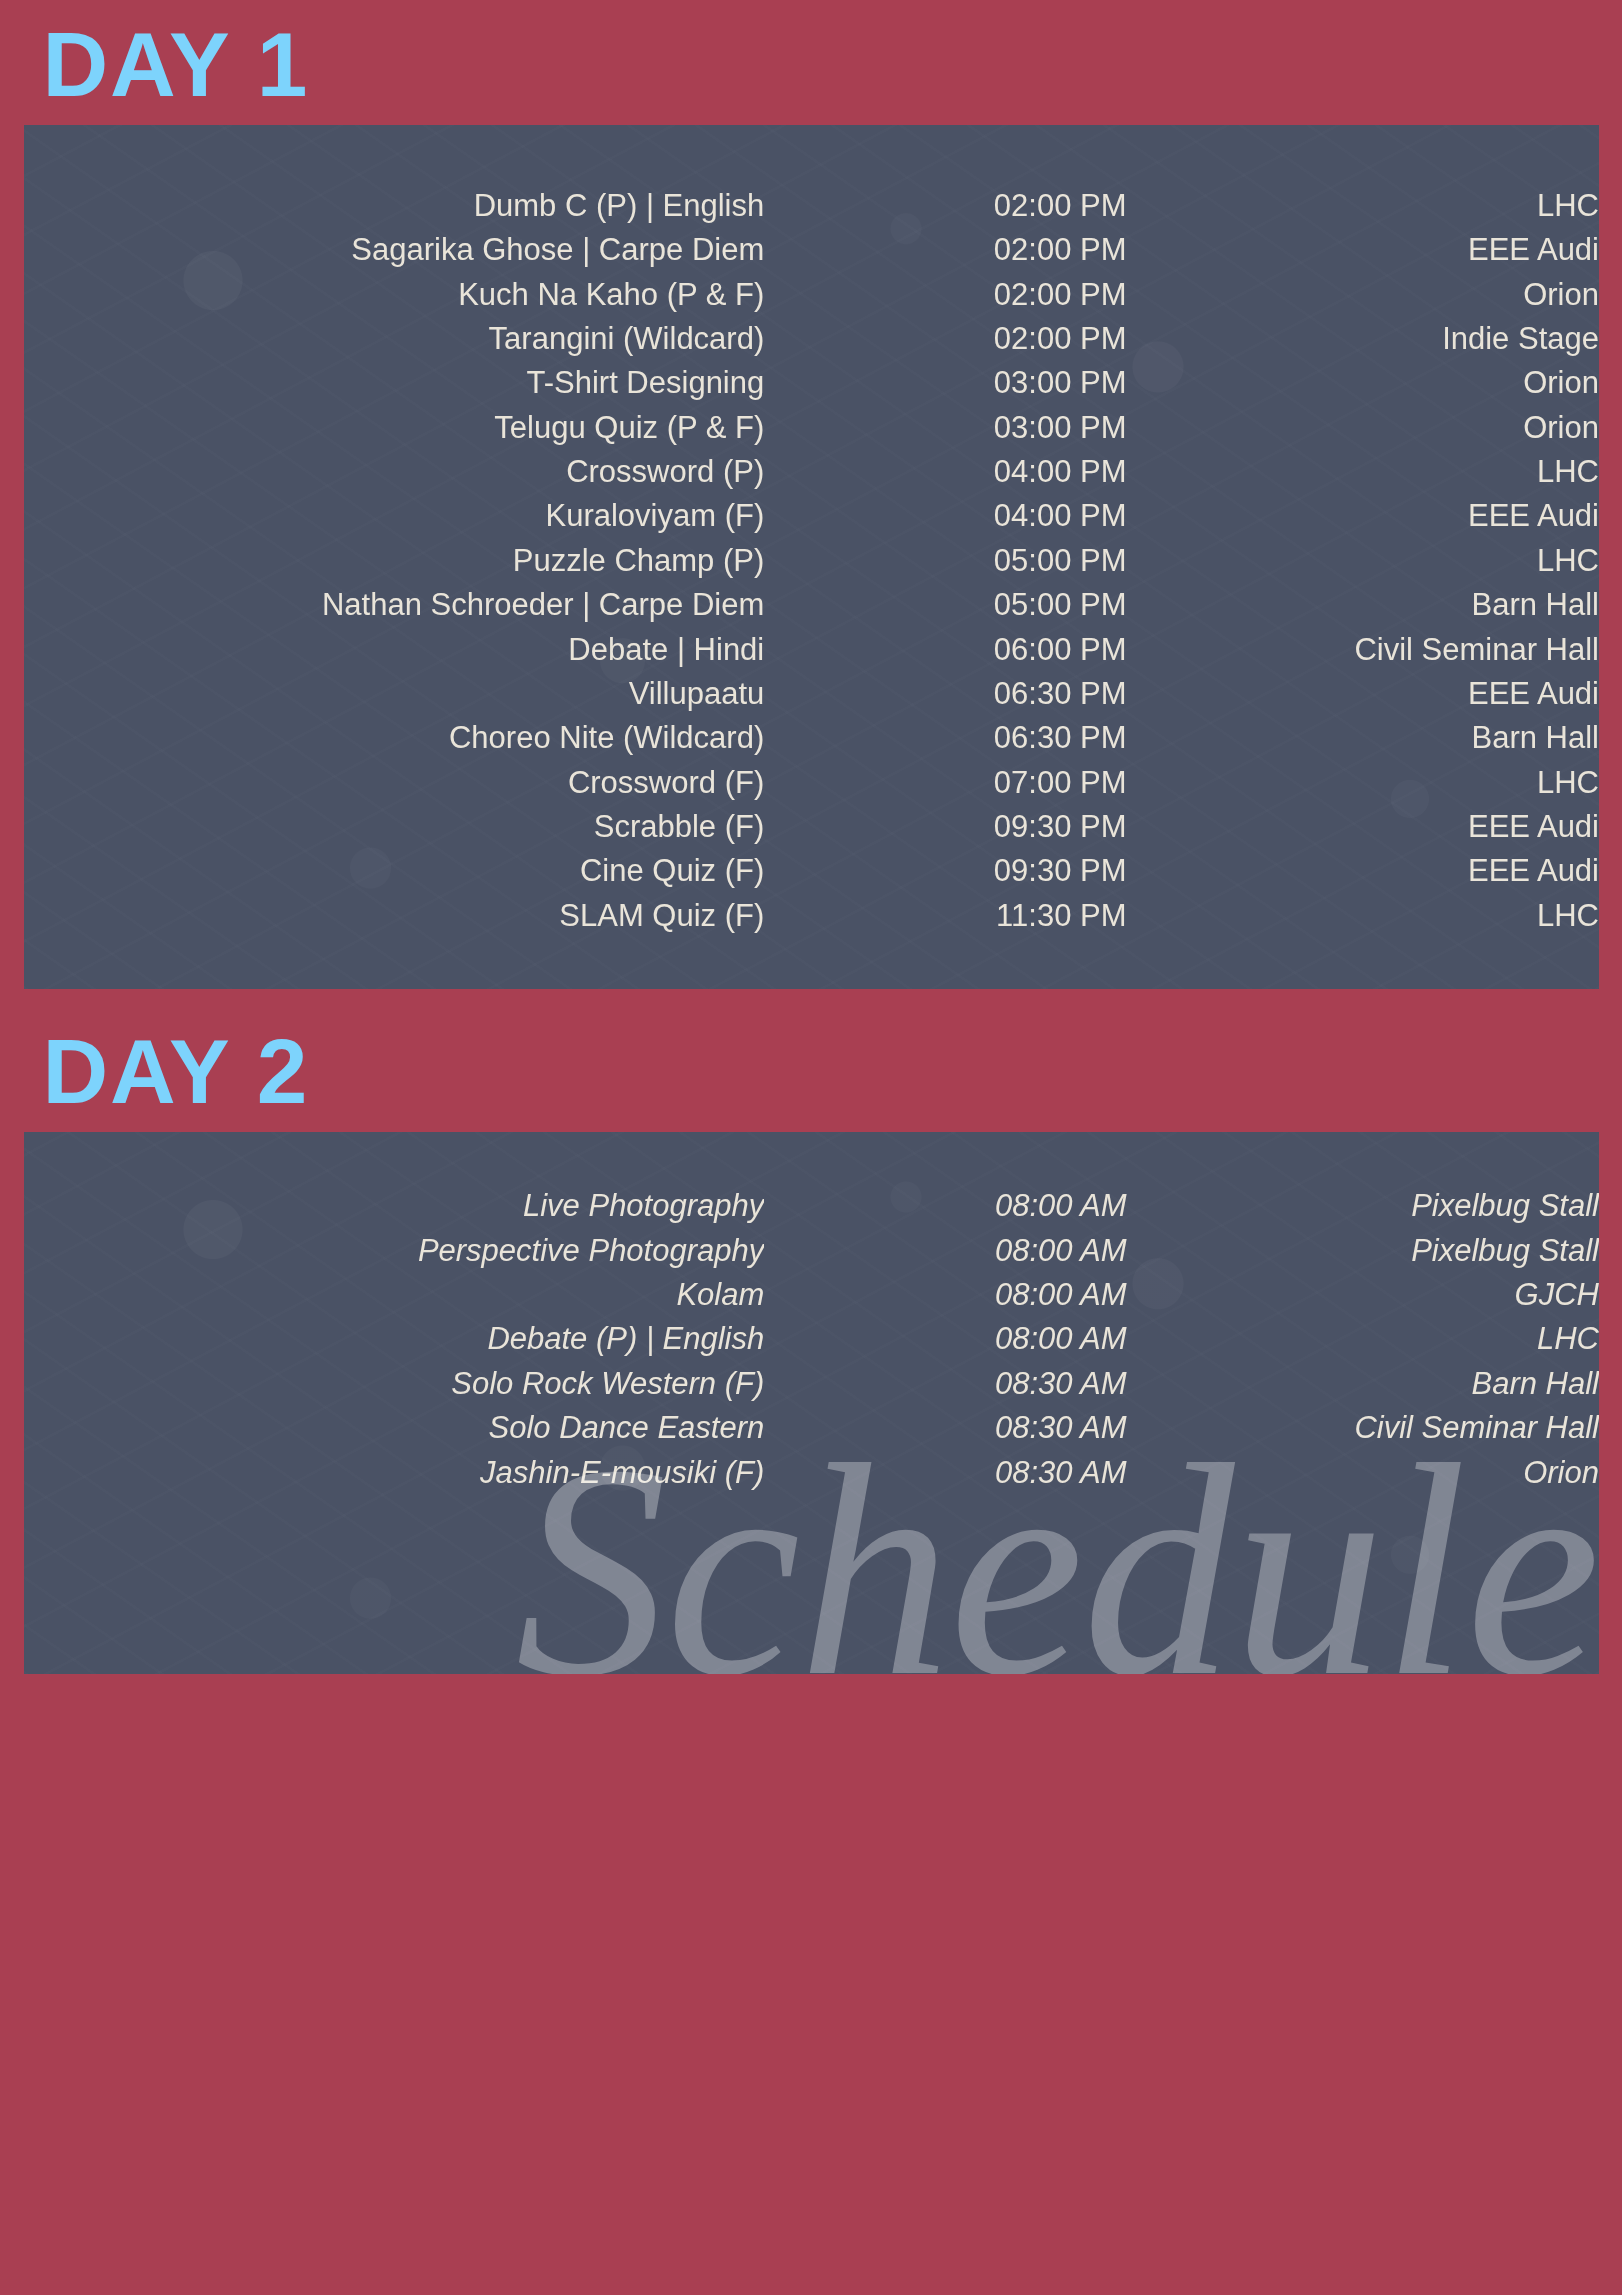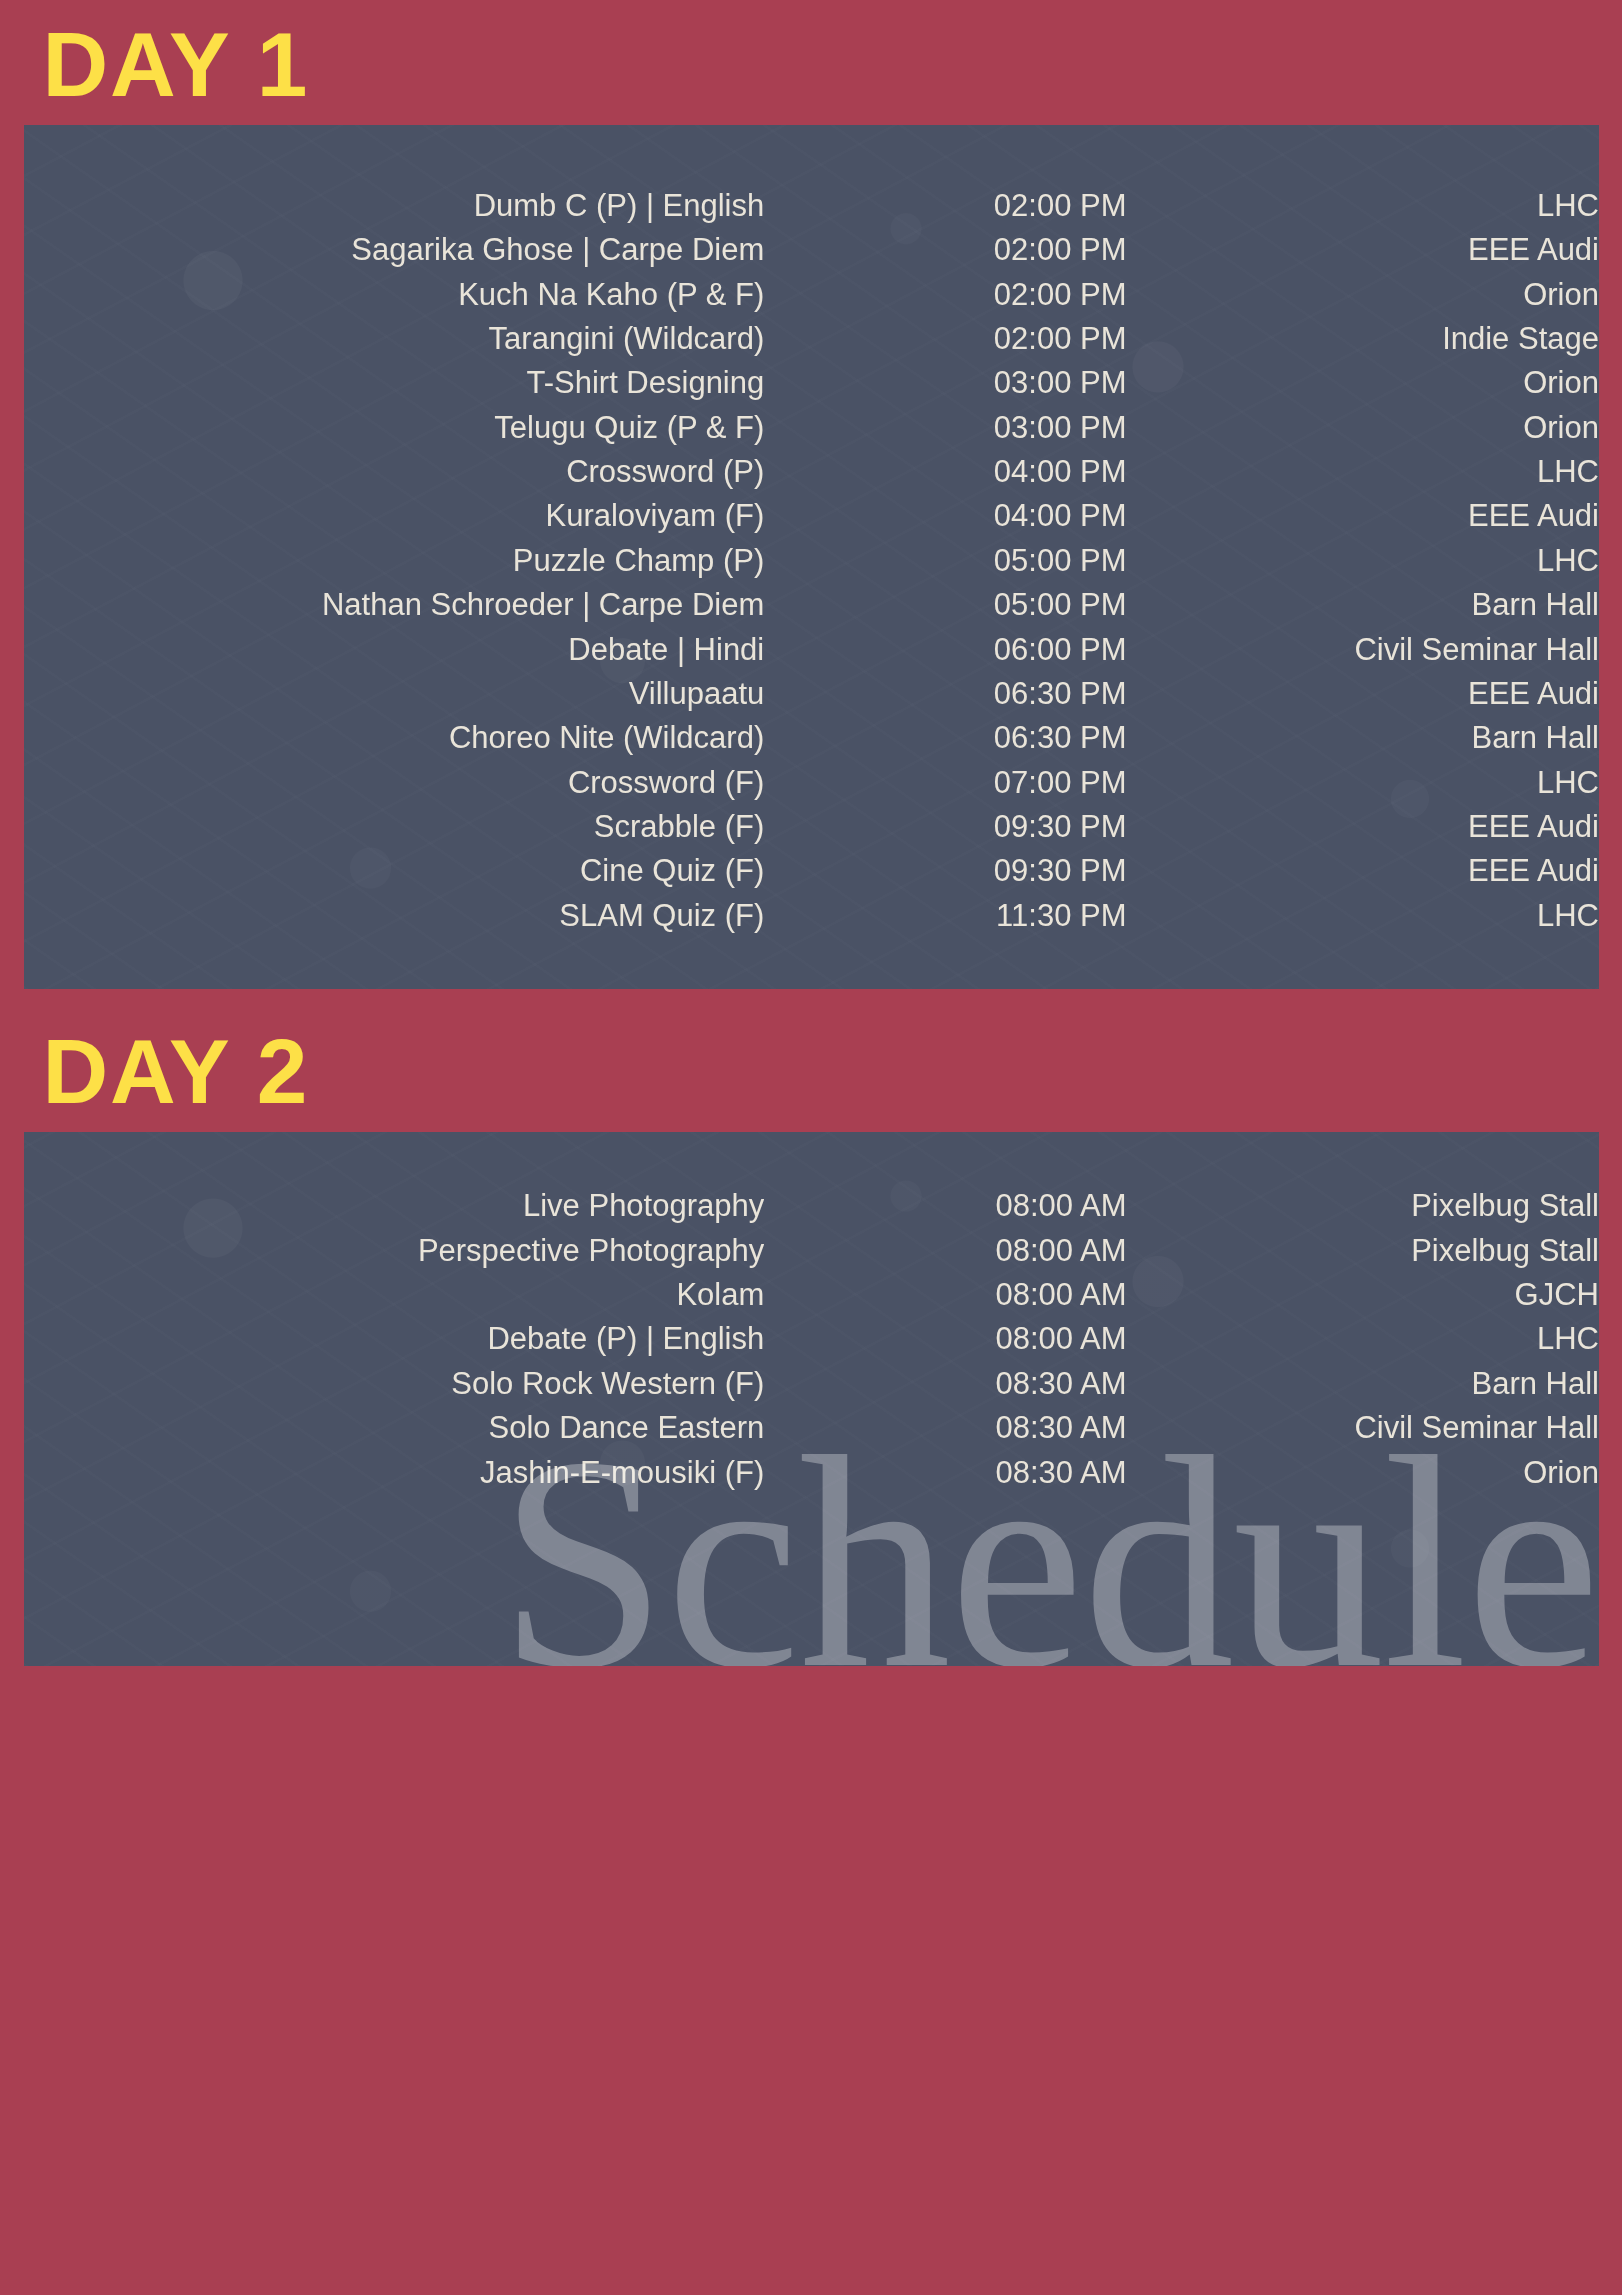--- a/index.html
+++ b/index.html
@@ -15,21 +15,21 @@
     position: relative;
   }
   .poster {
     position: absolute;
     inset: 0;
     background: #a93f52;
     padding: 0 24px;
     box-sizing: border-box;
   }
   .day-heading {
-    color: #fde047;
+    color: #7dd3fc;
     font-family: "Liberation Sans", sans-serif;
     font-weight: bold;
     font-size: 91px;
     letter-spacing: 1.7px;
     line-height: 1;
     padding: 18.6px 0 15px 18.6px;
     margin: 0;
   }
   .panel {
     background: #4a5265;
@@ -66,21 +66,21 @@
     padding: 4.2px 0;
     white-space: nowrap;
     overflow: hidden;
     text-overflow: ellipsis;
   }
   .col-event { width: 47%; text-align: right; padding-left: 93px; box-sizing: border-box; }
   .col-time  { width: 23%; text-align: right; padding-right: 18.6px; box-sizing: border-box; }
   .col-venue { width: 30%; text-align: right; padding-right: 55px; box-sizing: border-box; }
 
   .panel-day1 { padding: 59px 0 51px 0; }
-  .panel-day2 { padding: 52px 0 9px 0; min-height: 473px; }
+  .panel-day2 { padding: 52px 0 17px 0; min-height: 473px; font-style: italic; }
 
   .watermark {
     position: absolute;
     left: 0;
     right: 0;
     bottom: -49px;
     text-align: right;
     font-family: "Liberation Serif", serif;
     font-size: 304px;
     line-height: 1;

